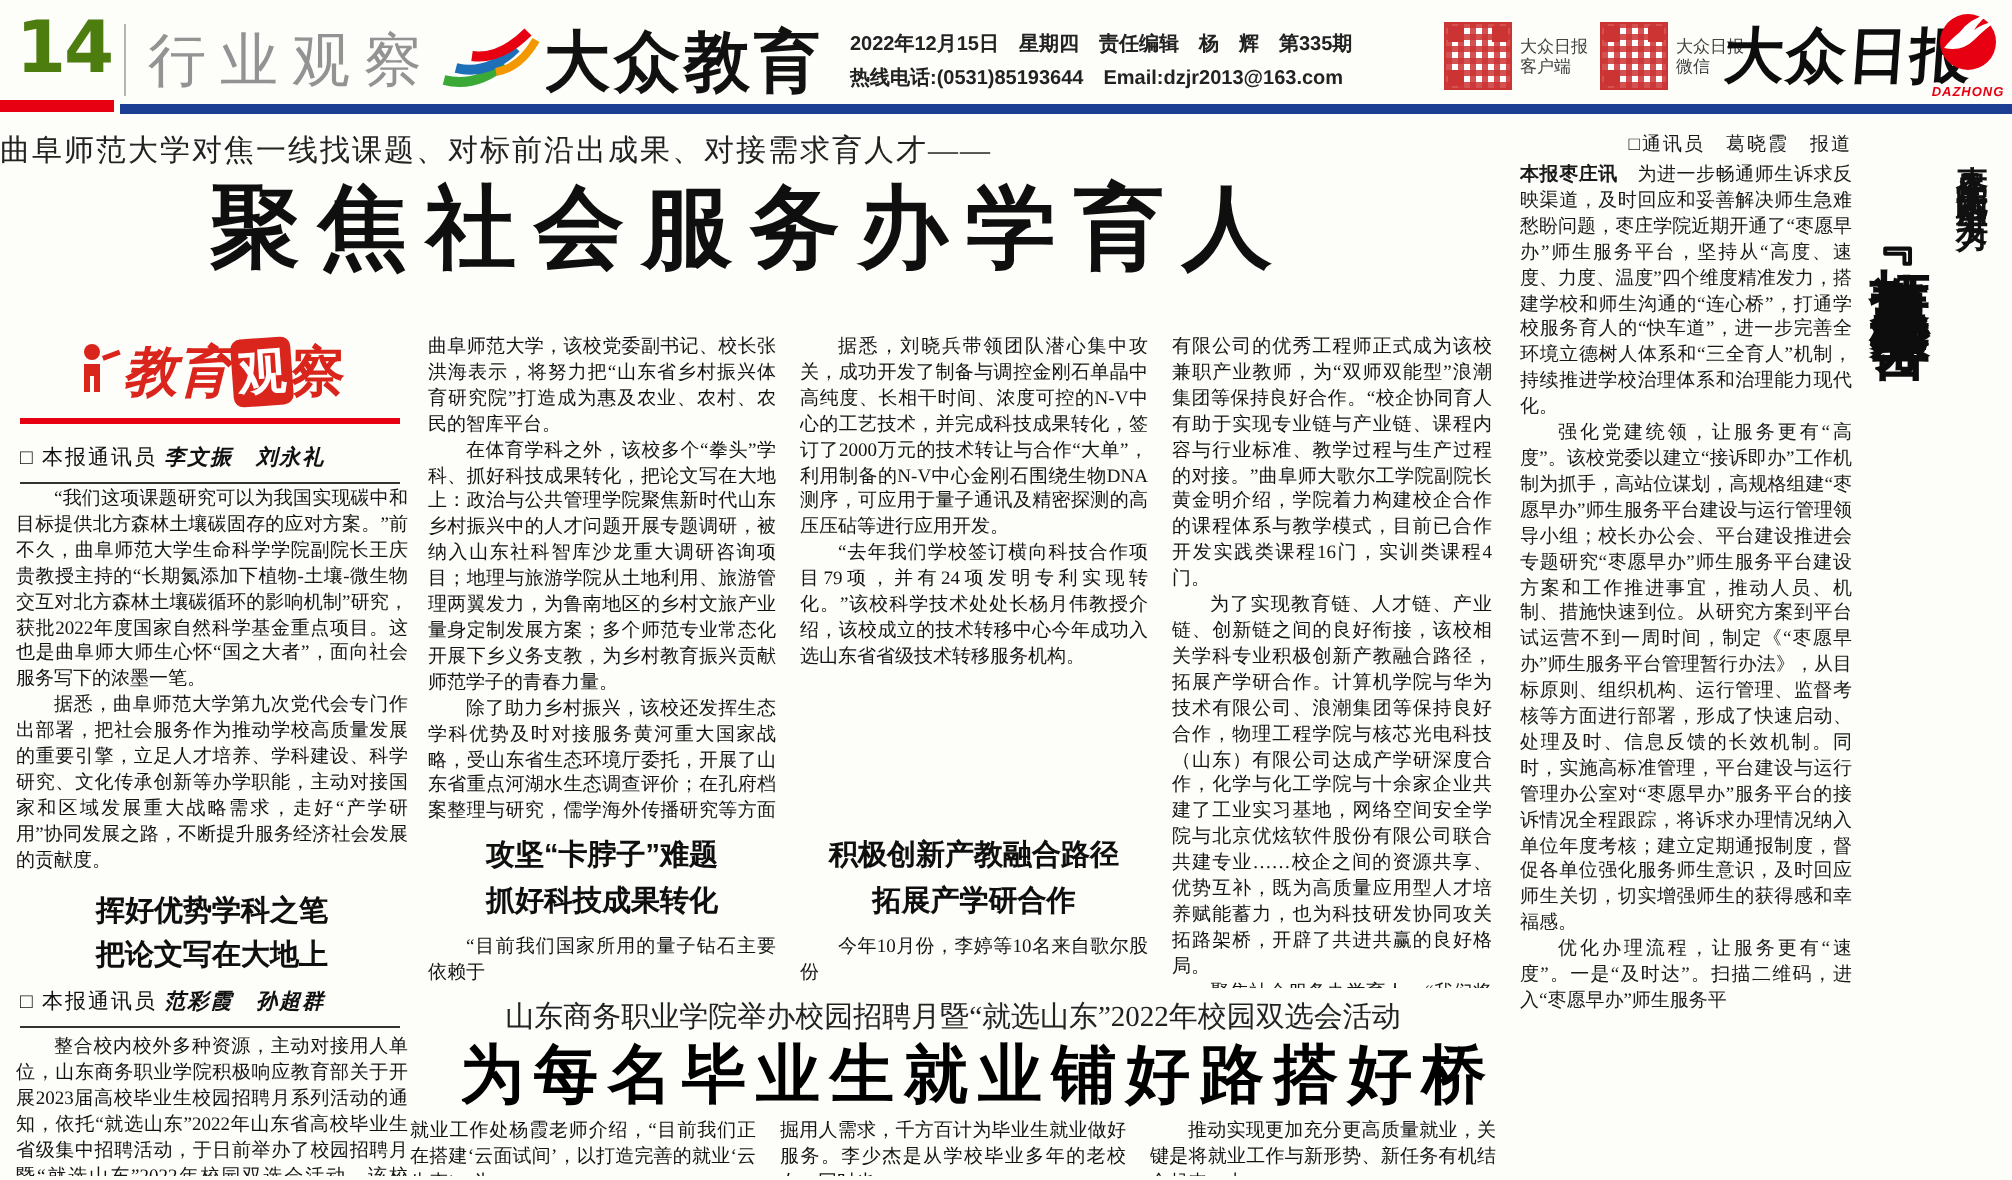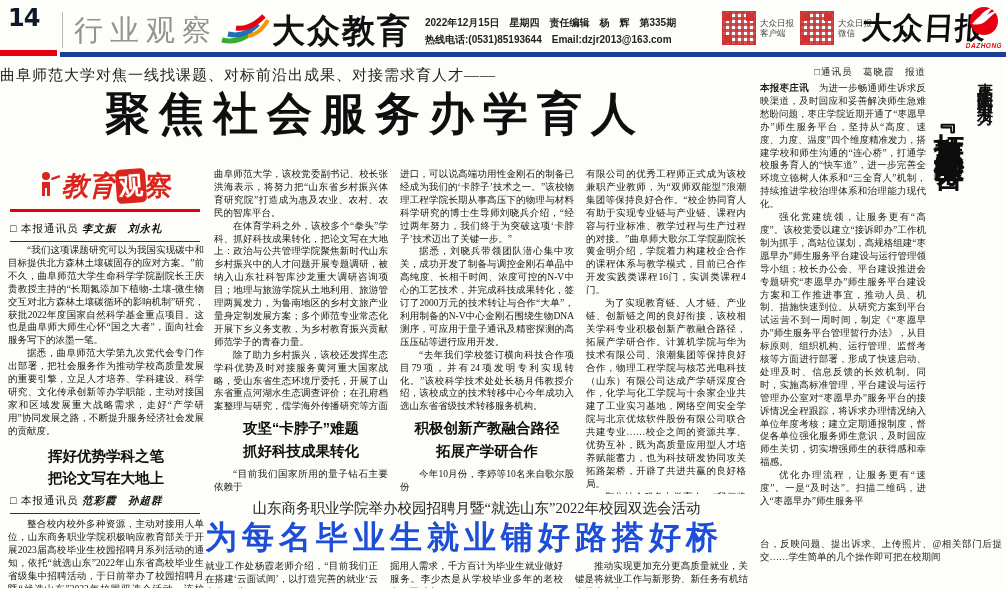--- a/index.html
+++ b/index.html
@@ -4,21 +4,21 @@
 <style>
   * { margin:0; padding:0; box-sizing:border-box; }
   html,body { background:#e8e8e8; }
   .page {
     position:relative; width:1006px; height:590px; margin:0 auto;
     background:#fdfdfa; overflow:hidden; color:#1a1a1a;
     font-family:"Liberation Serif","DejaVu Serif",serif;
   }
   
   .pagenum { position:absolute; left:8px; top:4px; font-family:"DejaVu Sans",sans-serif;
-    font-size:24px; font-weight:bold; color:#0f172a; letter-spacing:-1px;text-align:center; }
+    font-size:36px; font-weight:bold; color:#4d7c0f; letter-spacing:-1px;text-align:center; }
   .pagenum-rule { position:absolute; left:0; top:50px; width:57px; height:6px; background:#e60012; }
   .head-divider { position:absolute; left:62px; top:12px; width:1px; height:36px; background:#b5b5b5; }
   .section-name { position:absolute; left:74px; top:11px; font-family:"Liberation Sans","DejaVu Sans",sans-serif;
     font-size:29px; color:#939393; letter-spacing:7px; }
   .ribbon-logo { position:absolute; left:218px; top:10px; }
   .edition-name { position:absolute; left:272px; top:9px; font-family:"Liberation Sans","DejaVu Sans",sans-serif;
     font-size:33px; font-weight:bold; color:#111; letter-spacing:2px; }
   .dateblock { position:absolute; left:425px; top:14px; font-size:10px; color:#222;
     line-height:17px; font-weight:bold; font-family:"Liberation Sans","DejaVu Sans",sans-serif; }
   .qr { position:absolute; top:11px; width:34px; height:34px; border:1px solid #c33;
@@ -79,23 +79,23 @@
     writing-mode:vertical-rl; font-size:16px; font-weight:bold; letter-spacing:3px;
     color:#111; }
   .sb-headline { position:absolute; left:176px; top:50px; height:470px;
     writing-mode:vertical-rl; font-family:"Liberation Sans","DejaVu Sans",sans-serif;
     font-size:30px; font-weight:bold; letter-spacing:2px; color:#0d0d0d; }
   
   .byline2 { position:absolute; left:10px; top:494px; width:190px; }
   .bl-text { position:absolute; left:8px; top:518px; width:196px; height:70px; overflow:hidden; }
   .j-kicker { position:absolute; left:205px; top:499px; width:543px; text-align:center;
     font-size:14.5px; color:#222; }
-  .j-headline { position:absolute; left:205px; top:516px; width:543px; text-align:left;
+  .j-headline { position:absolute; left:205px; top:516px; width:543px; text-align:right;
     font-family:"Liberation Sans","DejaVu Sans",sans-serif; font-weight:bold;
-    font-size:32px; letter-spacing:5px; color:#1d4ed8; }
+    font-size:32px; letter-spacing:5px; color:#000000; }
   .j-cols { position:absolute; left:205px; top:560px; width:543px; height:28px; overflow:hidden;
     display:flex; gap:12px; }
   .j-cols > div { flex:1; overflow:hidden; }
 </style>
 </head>
 <body>
 
 <div class="page">
 
   <div class="pagenum">14</div>
@@ -181,21 +181,20 @@
       </div>
     <div class="subhead">
       <div>攻坚“卡脖子”难题</div>
       <div>抓好科技成果转化</div>
     </div>
     <p class="para">“目前我们国家所用的量子钻石主要依赖于</p>
   </div>
 
   <div class="mcol mcol3 bodytxt">
     <div class="fill">
-        <p class="para cont">进口，可以说高端功用性金刚石的制备已经成为我们的‘卡脖子’技术之一。”该校物理工程学院长期从事高压下的物理与材料科学研究的博士生导师刘晓兵介绍，“经过两年努力，我们终于为突破这项‘卡脖子’技术迈出了关键一步。”</p>
         <p class="para">据悉，刘晓兵带领团队潜心集中攻关，成功开发了制备与调控金刚石单晶中高纯度、长相干时间、浓度可控的N-V中心的工艺技术，并完成科技成果转化，签订了2000万元的技术转让与合作“大单”，利用制备的N-V中心金刚石围绕生物DNA测序，可应用于量子通讯及精密探测的高压压砧等进行应用开发。</p>
         <p class="para">“去年我们学校签订横向科技合作项目79项，并有24项发明专利实现转化。”该校科学技术处处长杨月伟教授介绍，该校成立的技术转移中心今年成功入选山东省省级技术转移服务机构。</p>
       </div>
     <div class="subhead">
       <div>积极创新产教融合路径</div>
       <div>拓展产学研合作</div>
     </div>
     <p class="para">今年10月份，李婷等10名来自歌尔股份</p>
   </div>
 
@@ -209,23 +208,20 @@
 
   <div class="sidebar">
     <div class="sb-text">
       <div class="sb-byline">□通讯员　葛晓霞　报道</div>
       <p class="para cont"><b class="sb-dateline">本报枣庄讯</b><span>　为进一步畅通师生诉求反映渠道，及时回应和妥善解决师生急难愁盼问题，枣庄学院近期开通了“枣愿早办”师生服务平台，坚持从“高度、速度、力度、温度”四个维度精准发力，搭建学校和师生沟通的“连心桥”，打通学校服务育人的“快车道”，进一步完善全环境立德树人体系和“三全育人”机制，持续推进学校治理体系和治理能力现代化。</span></p>
       <div>
           <p class="para">强化党建统领，让服务更有“高度”。该校党委以建立“接诉即办”工作机制为抓手，高站位谋划，高规格组建“枣愿早办”师生服务平台建设与运行管理领导小组；校长办公会、平台建设推进会专题研究“枣愿早办”师生服务平台建设方案和工作推进事宜，推动人员、机制、措施快速到位。从研究方案到平台试运营不到一周时间，制定《“枣愿早办”师生服务平台管理暂行办法》，从目标原则、组织机构、运行管理、监督考核等方面进行部署，形成了快速启动、处理及时、信息反馈的长效机制。同时，实施高标准管理，平台建设与运行管理办公室对“枣愿早办”服务平台的接诉情况全程跟踪，将诉求办理情况纳入单位年度考核；建立定期通报制度，督促各单位强化服务师生意识，及时回应师生关切，切实增强师生的获得感和幸福感。</p>
           <p class="para">优化办理流程，让服务更有“速度”。一是“及时达”。扫描二维码，进入“枣愿早办”师生服务平</p>
         </div>
     </div>
-    <div class="sb-wide">
-      <p class="para cont">台，反映问题、提出诉求、上传照片、@相关部门后提交……学生简单的几个操作即可把在校期间</p>
-    </div>
     <div class="sb-kicker">枣庄学院『四维』发力</div>
     <div class="sb-headline">打造『枣愿早办』师生服务平台</div>
   </div>
 
   <div class="byline byline2">
     <span>□</span>
     <span>本报通讯员</span>
     <span class="names">范彩霞　孙超群</span>
   </div>
   <div class="bl-text bodytxt">

